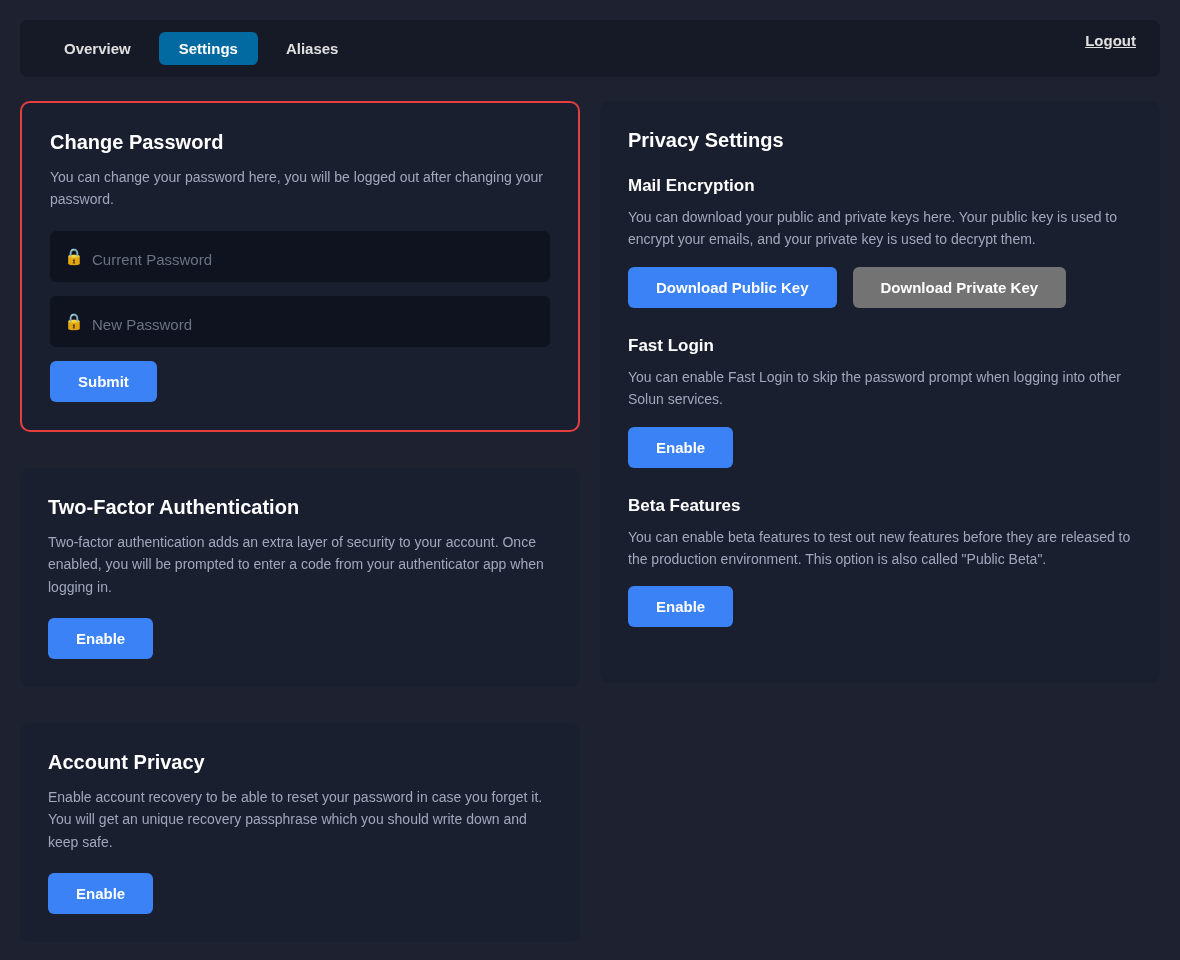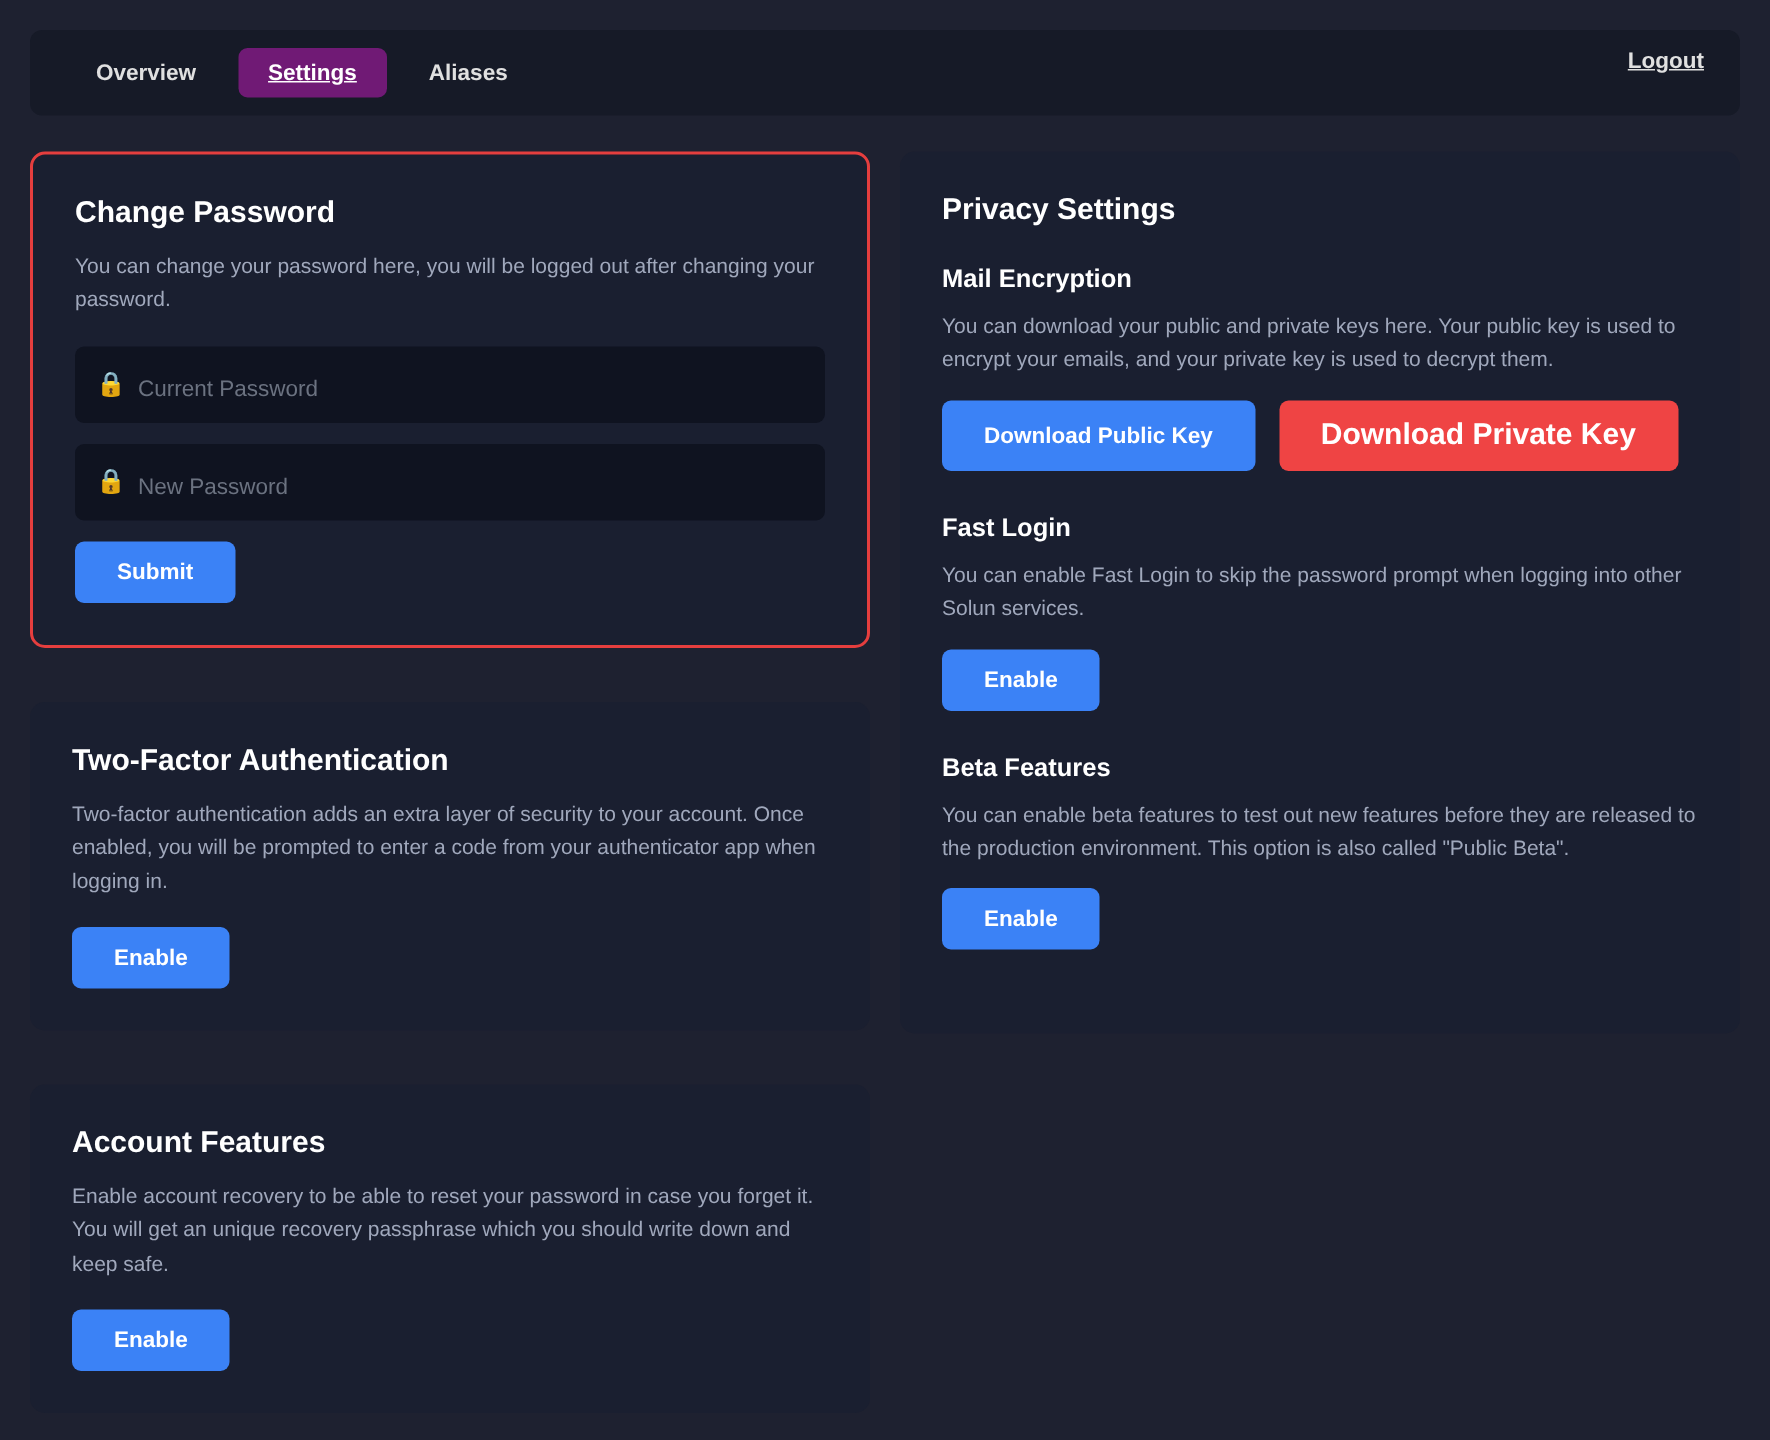--- a/index.html
+++ b/index.html
@@ -27,23 +27,22 @@
       padding: 8px 20px;
       border-radius: 6px;
       cursor: pointer;
       font-weight: 600;
       font-size: 15px;
       color: #e0e0e0;
       background: transparent;
       border: none;
     }
     .nav-tab.active {
-      background-color: #701a75;
+      background-color: #0369a1;
       color: #fff;
-      text-decoration: underline;
     }
     .nav-logout {
       font-weight: 600;
       font-size: 15px;
       color: #e0e0e0;
       cursor: pointer;
       background: transparent;
       border: none;
       text-decoration: underline;
     }
@@ -107,26 +106,26 @@
       background-color: #3b82f6;
       color: #fff;
       border: none;
       border-radius: 6px;
       padding: 12px 28px;
       font-size: 15px;
       font-weight: 600;
       cursor: pointer;
     }
     .btn-danger {
-      background-color: #ef4444;
+      background-color: #737373;
       color: #fff;
       border: none;
       border-radius: 6px;
       padding: 12px 28px;
-      font-size: 20px;
+      font-size: 15px;
       font-weight: 600;
       cursor: pointer;
     }
     .btn-row {
       display: flex;
       margin-top: 8px;
     }
     .right-column {
       background-color: #1a1f30;
       border-radius: 10px;
@@ -193,21 +192,21 @@
 
     <div class="card">
       <h2>Two-Factor Authentication</h2>
       <p>Two-factor authentication adds an extra layer of security to your account. Once enabled, you will be prompted to enter a code from your authenticator app when logging in.</p>
       <div class="btn-row">
         <button class="btn-primary">Enable</button>
       </div>
     </div>
 
     <div class="card">
-      <h2>Account Features</h2>
+      <h2>Account Privacy</h2>
       <p>Enable account recovery to be able to reset your password in case you forget it. You will get an unique recovery passphrase which you should write down and keep safe.</p>
       <div class="btn-row">
         <button class="btn-primary">Enable</button>
       </div>
     </div>
 
   </div>
 
   <div class="right-column">
     <h2>Privacy Settings</h2>

